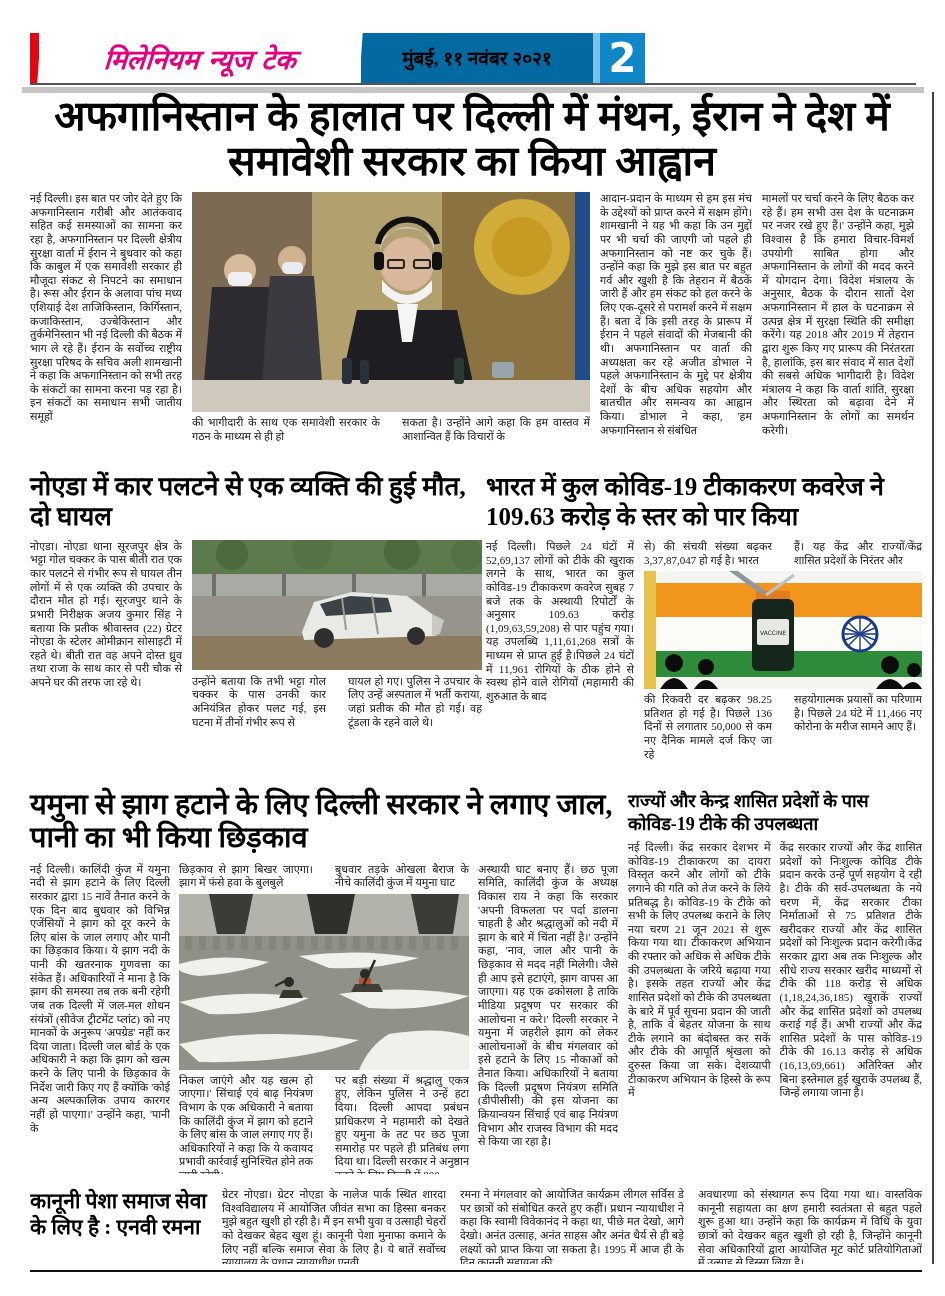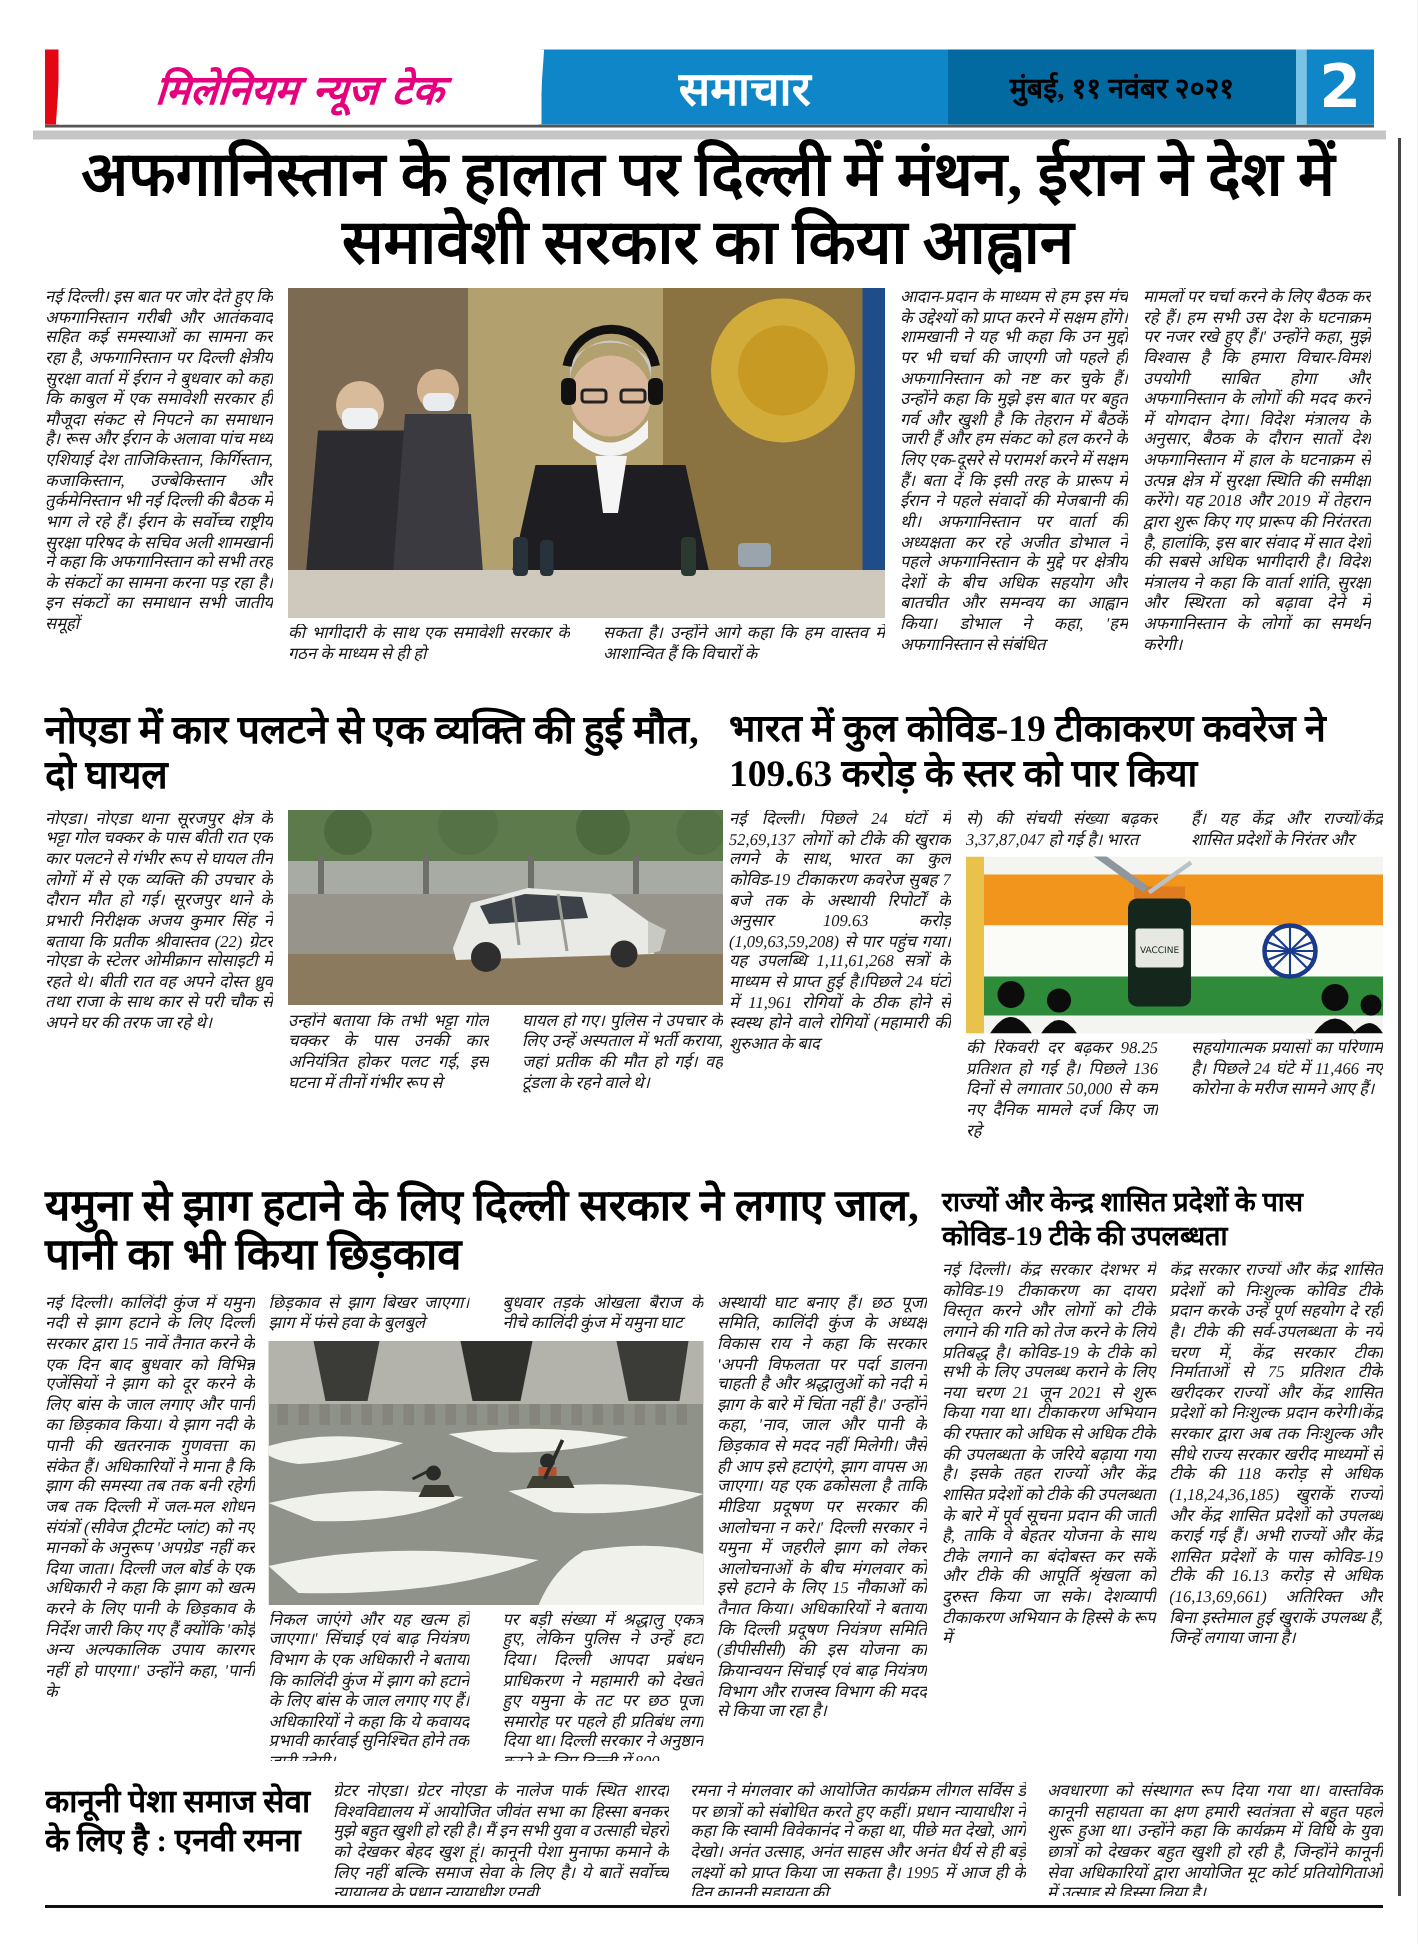--- a/index.html
+++ b/index.html
@@ -22,37 +22,36 @@
   .mh-pgstripe{width:7px;background:#79c4e6;}
   .mh-pgnum{flex:1;background:#0e86c8;color:#fff;display:flex;align-items:center;justify-content:center;
     font-family:"DejaVu Sans","Liberation Sans",sans-serif;font-weight:bold;font-size:40px;}
   .mh-shadow{position:absolute;top:87px;left:22px;width:902px;height:6px;background:#c6c6c6;}
   
   .headline-1{position:absolute;top:94px;left:32px;width:880px;text-align:center;
     font-weight:bold;font-size:41px;line-height:1.1;color:#000;}
   .headline-2{font-weight:bold;color:#000;}
   
   .colwrap{position:absolute;display:grid;}
-  .col{ text-align:justify;font-size:11px;line-height:1.24;overflow:hidden;color:#161616;font-style:italic;}
+  .col{ text-align:justify;font-size:11px;line-height:1.24;overflow:hidden;color:#161616;}
   .subgrid{display:grid;grid-template-columns:1fr 1fr;gap:22px;}
   .photo{display:block;width:100%;}
   .vrule{position:absolute;width:2px;background:#444;}
   .hrule{position:absolute;height:2px;background:#111;}
   
   .legal-head{font-weight:bold;font-size:21px;line-height:1.25;color:#000;overflow:hidden;}
 </style>
 </head>
 <body>
 
 <div class="page">
 
   <div class="masthead">
     <div class="mh-redbar"></div>
     <div class="mh-brand">मिलेनियम न्यूज टेक</div>
-    <div class="mh-section">समाचार</div>
     <div class="mh-date">मुंबई, ११ नवंबर २०२१</div>
     <div class="mh-pgwrap">
       <div class="mh-pgstripe"></div>
       <div class="mh-pgnum">2</div>
     </div>
   </div>
   <div class="mh-shadow"></div>
 
   <div class="vrule" style="left:932px;top:92px;height:1172px;"></div>
 

